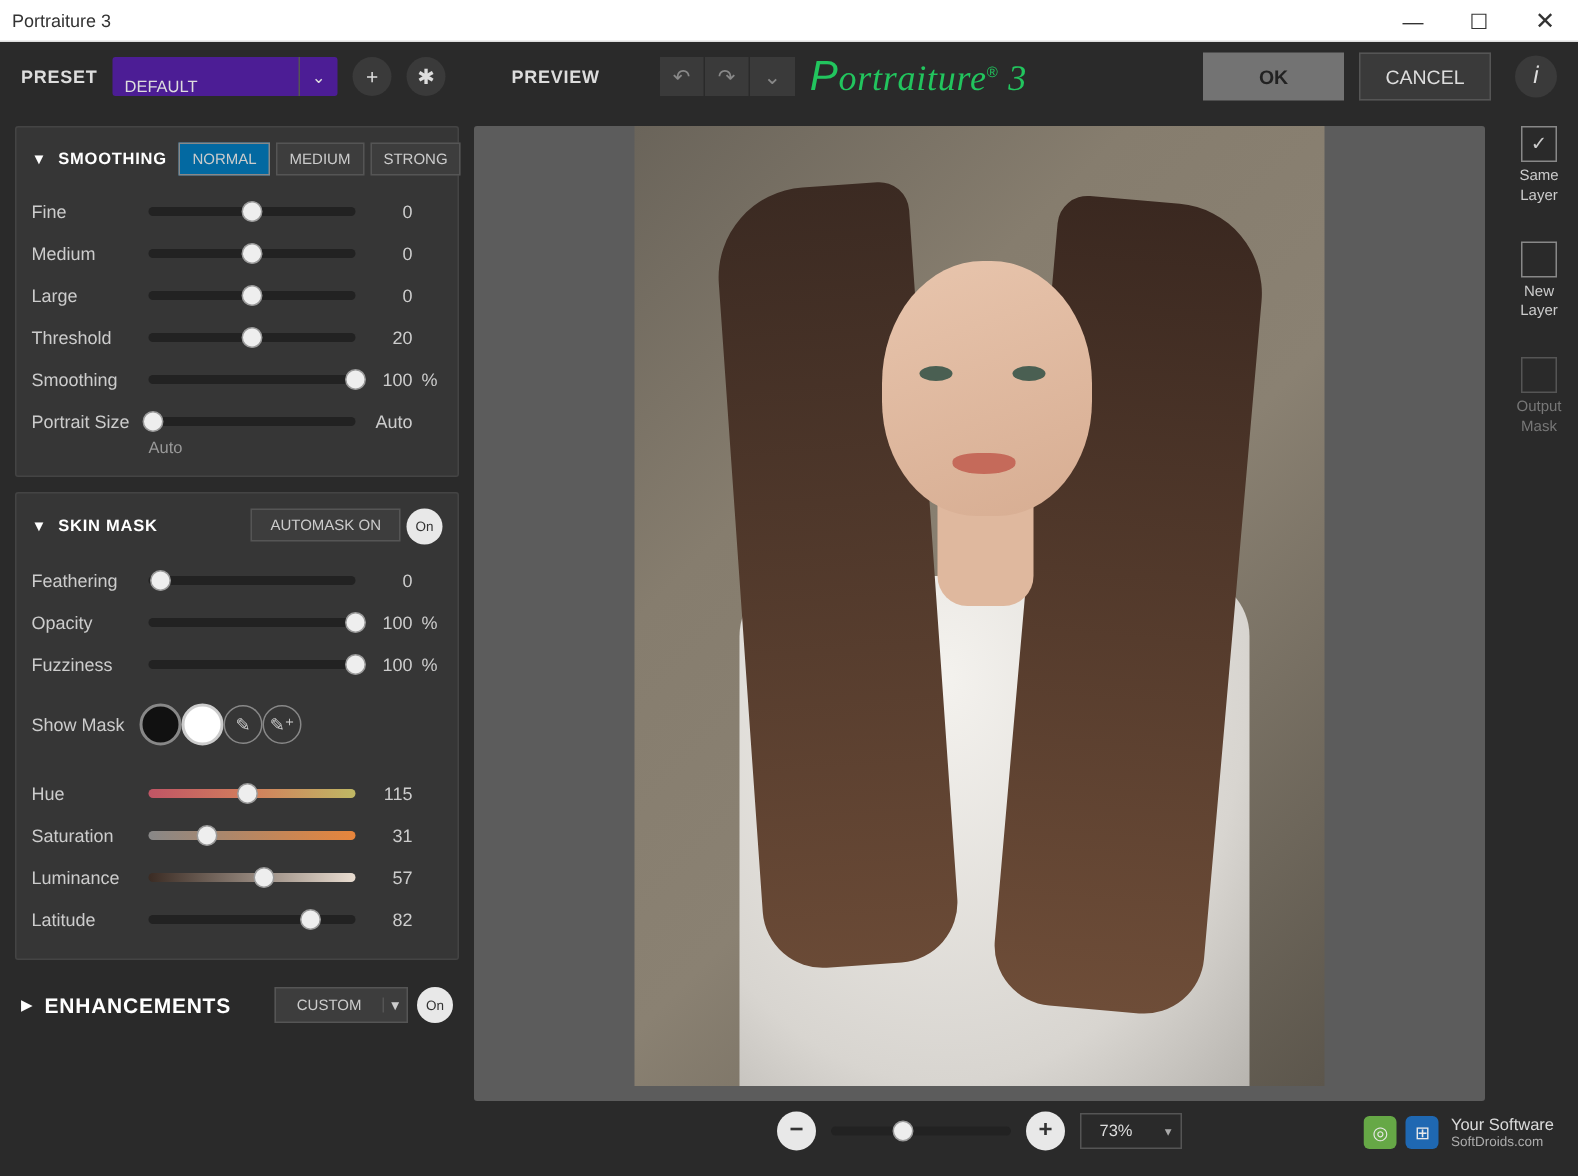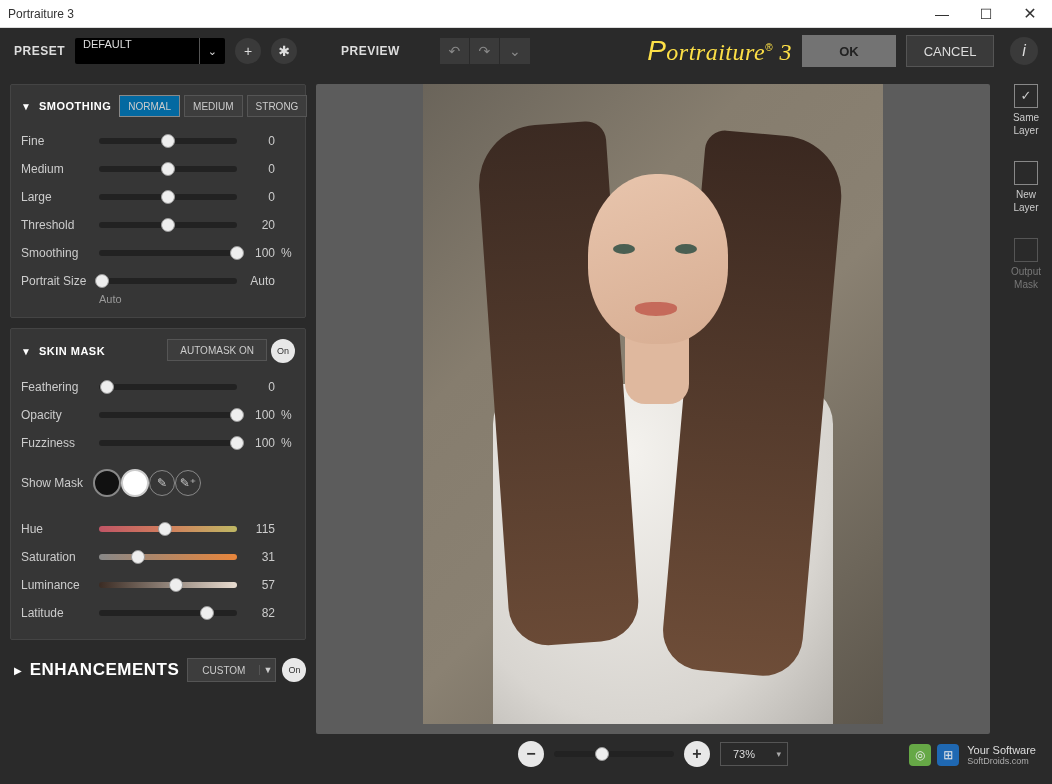--- a/index.html
+++ b/index.html
@@ -8,28 +8,28 @@
 
 .titlebar { height: 28px; background: #fff; border-bottom: 1px solid #ddd; display: flex; align-items: center; padding-left: 8px; font-size: 12px; color: #333; }
 .titlebar .spacer { flex: 1; }
 .titlebar .winbtn { width: 44px; height: 28px; display: flex; align-items: center; justify-content: center; font-size: 14px; color: #333; cursor: default; }
 .titlebar .winbtn.close { font-size: 16px; }
 
 
 .app { background: #2a2a2a; height: 756px; display: flex; flex-direction: column; }
 .toolbar { height: 46px; display: flex; align-items: center; padding: 0 14px; gap: 10px; }
 .toolbar .label { color: #ddd; font-size: 12px; font-weight: 600; letter-spacing: 0.5px; }
-.preset-select { width: 150px; height: 26px; background: #000000; color: #ddd; font-size: 11px; display: flex; align-items: flex-start; padding: 0 8px; border-radius: 2px; position: relative; }
+.preset-select { width: 150px; height: 26px; background: #4c1d95; color: #ddd; font-size: 11px; display: flex; align-items: flex-end; padding: 0 8px; border-radius: 2px; position: relative; }
 .preset-select .chev { margin-left: auto; padding-left: 8px; border-left: 1px solid #555; height: 100%; display:flex; align-items:center; }
 .round-btn { width: 26px; height: 26px; border-radius: 50%; background: #3a3a3a; color: #ddd; display: flex; align-items: center; justify-content: center; font-size: 14px; cursor: default; }
 .toolbar .spacer1 { width: 24px; }
 .history-group { display: flex; gap: 0; margin-left: 30px;}
 .history-btn { width: 30px; height: 26px; background: #3a3a3a; color: #888; display: flex; align-items: center; justify-content: center; border-right: 1px solid #2a2a2a; font-size: 14px; }
 .history-btn:last-child { border-right: none; }
-.brand { flex: 1; text-align: right; color: #fde047; font-family: Georgia, serif; font-style: italic; font-size: 24px; letter-spacing: 0.5px; }
+.brand { flex: 1; text-align: left; color: #22c55e; font-family: Georgia, serif; font-style: italic; font-size: 24px; letter-spacing: 0.5px; }
 .brand sup { font-size: 10px; font-style: normal; vertical-align: super; }
 .ok-btn { width: 94px; height: 32px; background: #737373; color: #222; font-weight: bold; font-size: 13px; border: none; display: flex; align-items: center; justify-content: center; }
 .cancel-btn { width: 88px; height: 32px; background: #3a3a3a; color: #ddd; font-size: 13px; border: 1px solid #555; display: flex; align-items: center; justify-content: center; }
 .info-btn { width: 28px; height: 28px; border-radius: 50%; background: #3a3a3a; color: #ddd; font-family: Georgia, serif; font-style: italic; font-size: 16px; display: flex; align-items: center; justify-content: center; margin-left: 6px; }
 
 .body-row { flex: 1; display: flex; }
 
 
 .left-panel { width: 316px; background: #2a2a2a; padding: 10px 10px; overflow-y: auto; display: flex; flex-direction: column; gap: 10px; }
 .section { background: #363636; border: 1px solid #444; border-radius: 2px; padding: 10px 10px 12px 10px; }
@@ -55,21 +55,21 @@
 
 .mask-row { display: flex; align-items: center; margin: 12px 0 18px 0; }
 .mask-row .lbl { width: 72px; color: #ccc; font-size: 12px; }
 .swatch { width: 28px; height: 28px; border-radius: 50%; border: 2px solid #888; }
 .swatch.black { background: #111; }
 .swatch.white { background: #fff; border-color: #ccc; }
 .tool-circ { width: 26px; height: 26px; border-radius: 50%; border: 1px solid #888; display: flex; align-items: center; justify-content: center; color: #ccc; font-size: 12px; }
 
 .enh-head { display: flex; align-items: center; gap: 8px; padding: 8px 4px; }
 .enh-head .tri { color: #fff; font-size: 10px; }
-.enh-head .title { color: #fff; font-size: 17px; font-weight: 600; letter-spacing: 0.5px; }
+.enh-head .title { color: #fff; font-size: 14px; font-weight: 600; letter-spacing: 0.5px; }
 .enh-head .right-btns { margin-left: auto; display: flex; gap: 6px; align-items:center;}
 .combo { height: 24px; background: #3d3d3d; border: 1px solid #555; color: #ccc; font-size: 10px; display: flex; align-items: center; }
 .combo .main { padding: 0 14px; }
 .combo .drop { width: 16px; border-left: 1px solid #555; text-align: center; font-size: 9px;}
 
 
 .preview-wrap { flex: 1; display: flex; flex-direction: column; padding: 10px 10px 10px 0; }
 .preview-canvas { flex: 1; background: #5c5c5c; border-radius: 2px; display: flex; align-items: flex-start; justify-content: center; }
 .portrait { margin-top: 0; width: 460px; height: 640px; position: relative; background: linear-gradient(135deg,#6a645a 0%, #867d6e 30%, #8a8172 55%, #5c564c 100%); overflow: hidden; }
 

